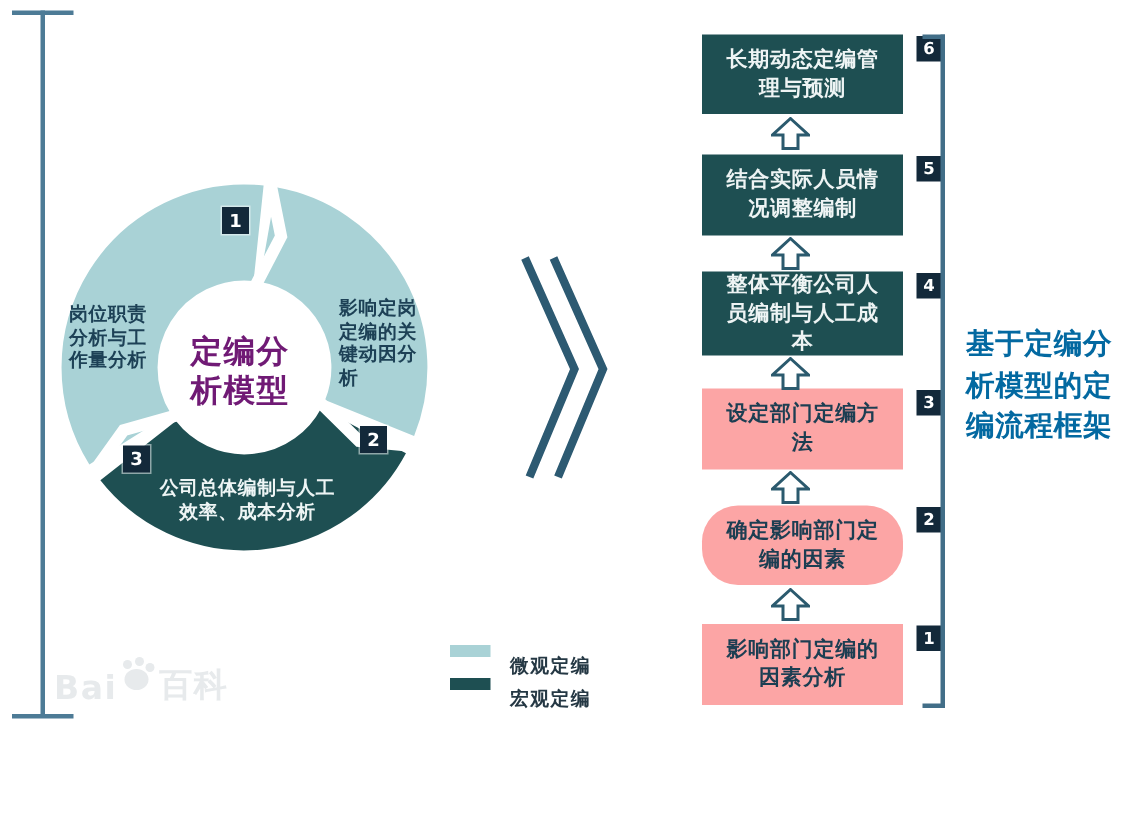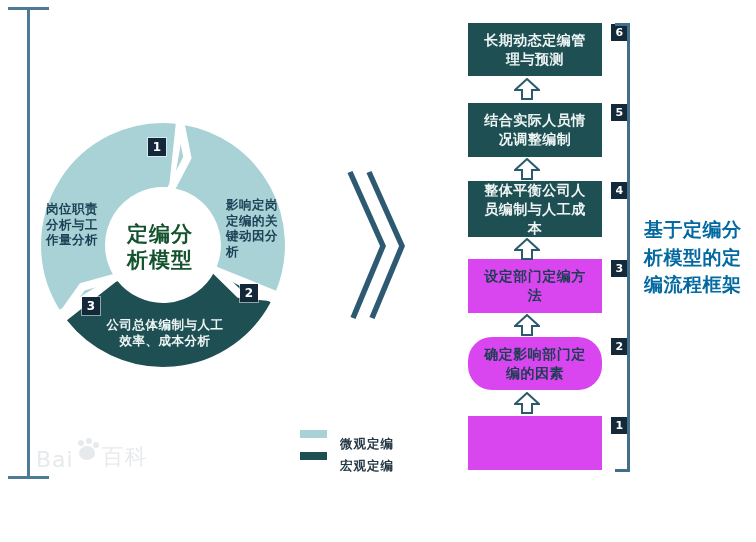--- a/index.html
+++ b/index.html
@@ -24,32 +24,32 @@
   .badge3{left:82px;top:297px;}
   .ring-label{
     position:absolute;font-weight:bold;color:#1d4156;font-size:12.5px;line-height:15.5px;
     letter-spacing:.5px;
   }
   .rl1{left:46px;top:201px;width:53px;}
   .rl2{left:226px;top:197px;width:53px;}
   .rl3{left:106px;top:317px;width:118px;color:#eef5f5;text-align:center;line-height:16px;}
   .center-label{
     position:absolute;left:125px;top:221px;width:70px;text-align:center;
-    font-size:21px;font-weight:bold;color:#14532d;line-height:26px;letter-spacing:1px;
+    font-size:21px;font-weight:bold;color:#701a75;line-height:26px;letter-spacing:1px;
   }
   
   .chevrons{position:absolute;left:345px;top:169px;}
   
   .fbox{
     position:absolute;left:468px;width:134px;display:flex;align-items:center;justify-content:center;
     text-align:center;font-weight:bold;font-size:14px;line-height:19px;padding:0 13px;
     box-sizing:border-box;letter-spacing:.5px;
   }
   .fbox.dark{background:#1e4f52;color:#eef4f4;}
-  .fbox.light{background:#d946ef;color:#1c3e52;}
+  .fbox.light{background:#fca5a5;color:#1c3e52;}
   .b6{top:23px;height:53px;}
   .b5{top:103px;height:54px;}
   .b4{top:181px;height:56px;}
   .b3{top:259px;height:54px;}
   .b2{top:337px;height:53px;border-radius:24px;}
   .b1{top:416px;height:54px;}
   .fbadge{
     position:absolute;right:-26px;top:1px;width:17px;height:17px;background:#13293a;color:#fff;
     font-size:11px;font-weight:bold;display:flex;align-items:center;justify-content:center;
   }
@@ -67,21 +67,21 @@
   }
   
   .legend{position:absolute;left:300px;top:423px;}
   .legend-row{display:flex;align-items:center;height:22px;}
   .swatch{width:27px;height:8px;margin-right:13px;}
   .swatch.light{background:#a9d2d6;}
   .swatch.dark{background:#1e4f52;}
   .legend-label{font-size:12.5px;font-weight:bold;color:#253844;letter-spacing:1px;margin-top:20px;}
   
   .watermark{
-    position:absolute;left:36px;top:438px;font-size:22px;font-weight:normal;color:#e7eaec;
+    position:absolute;left:36px;top:438px;font-size:22px;font-weight:bold;color:#e7eaec;
     letter-spacing:1px;display:flex;align-items:flex-end;
   }
   .paw{margin:0 1px 10px 1px;}
   
   .caption{
     position:absolute;left:0;top:508px;width:756px;text-align:center;font-size:19px;
     color:#1c1c1c;letter-spacing:2px;margin-top:40px;
   }
   .caption .ret{font-size:12px;color:#8a8a8a;letter-spacing:0;}
 </style>
@@ -131,20 +131,21 @@
   </div>
   <div class="fbox light b3">
     <span>设定部门定编方法</span>
     <span class="fbadge">3</span>
   </div>
   <div class="fbox light b2">
     <span>确定影响部门定编的因素</span>
     <span class="fbadge">2</span>
   </div>
   <div class="fbox light b1">
+    <span>影响部门定编的因素分析</span>
     <span class="fbadge">1</span>
   </div>
 
   <svg class="uparrow a5" width="26" height="22" viewBox="0 0 26 22">
     <polygon points="13,1 25,12 18,12 18,21 8,21 8,12 1,12" fill="#ffffff" stroke="#2b5a6e" stroke-width="2"></polygon>
   </svg>
   <svg class="uparrow a4" width="26" height="22" viewBox="0 0 26 22">
     <polygon points="13,1 25,12 18,12 18,21 8,21 8,12 1,12" fill="#ffffff" stroke="#2b5a6e" stroke-width="2"></polygon>
   </svg>
   <svg class="uparrow a3" width="26" height="22" viewBox="0 0 26 22">

